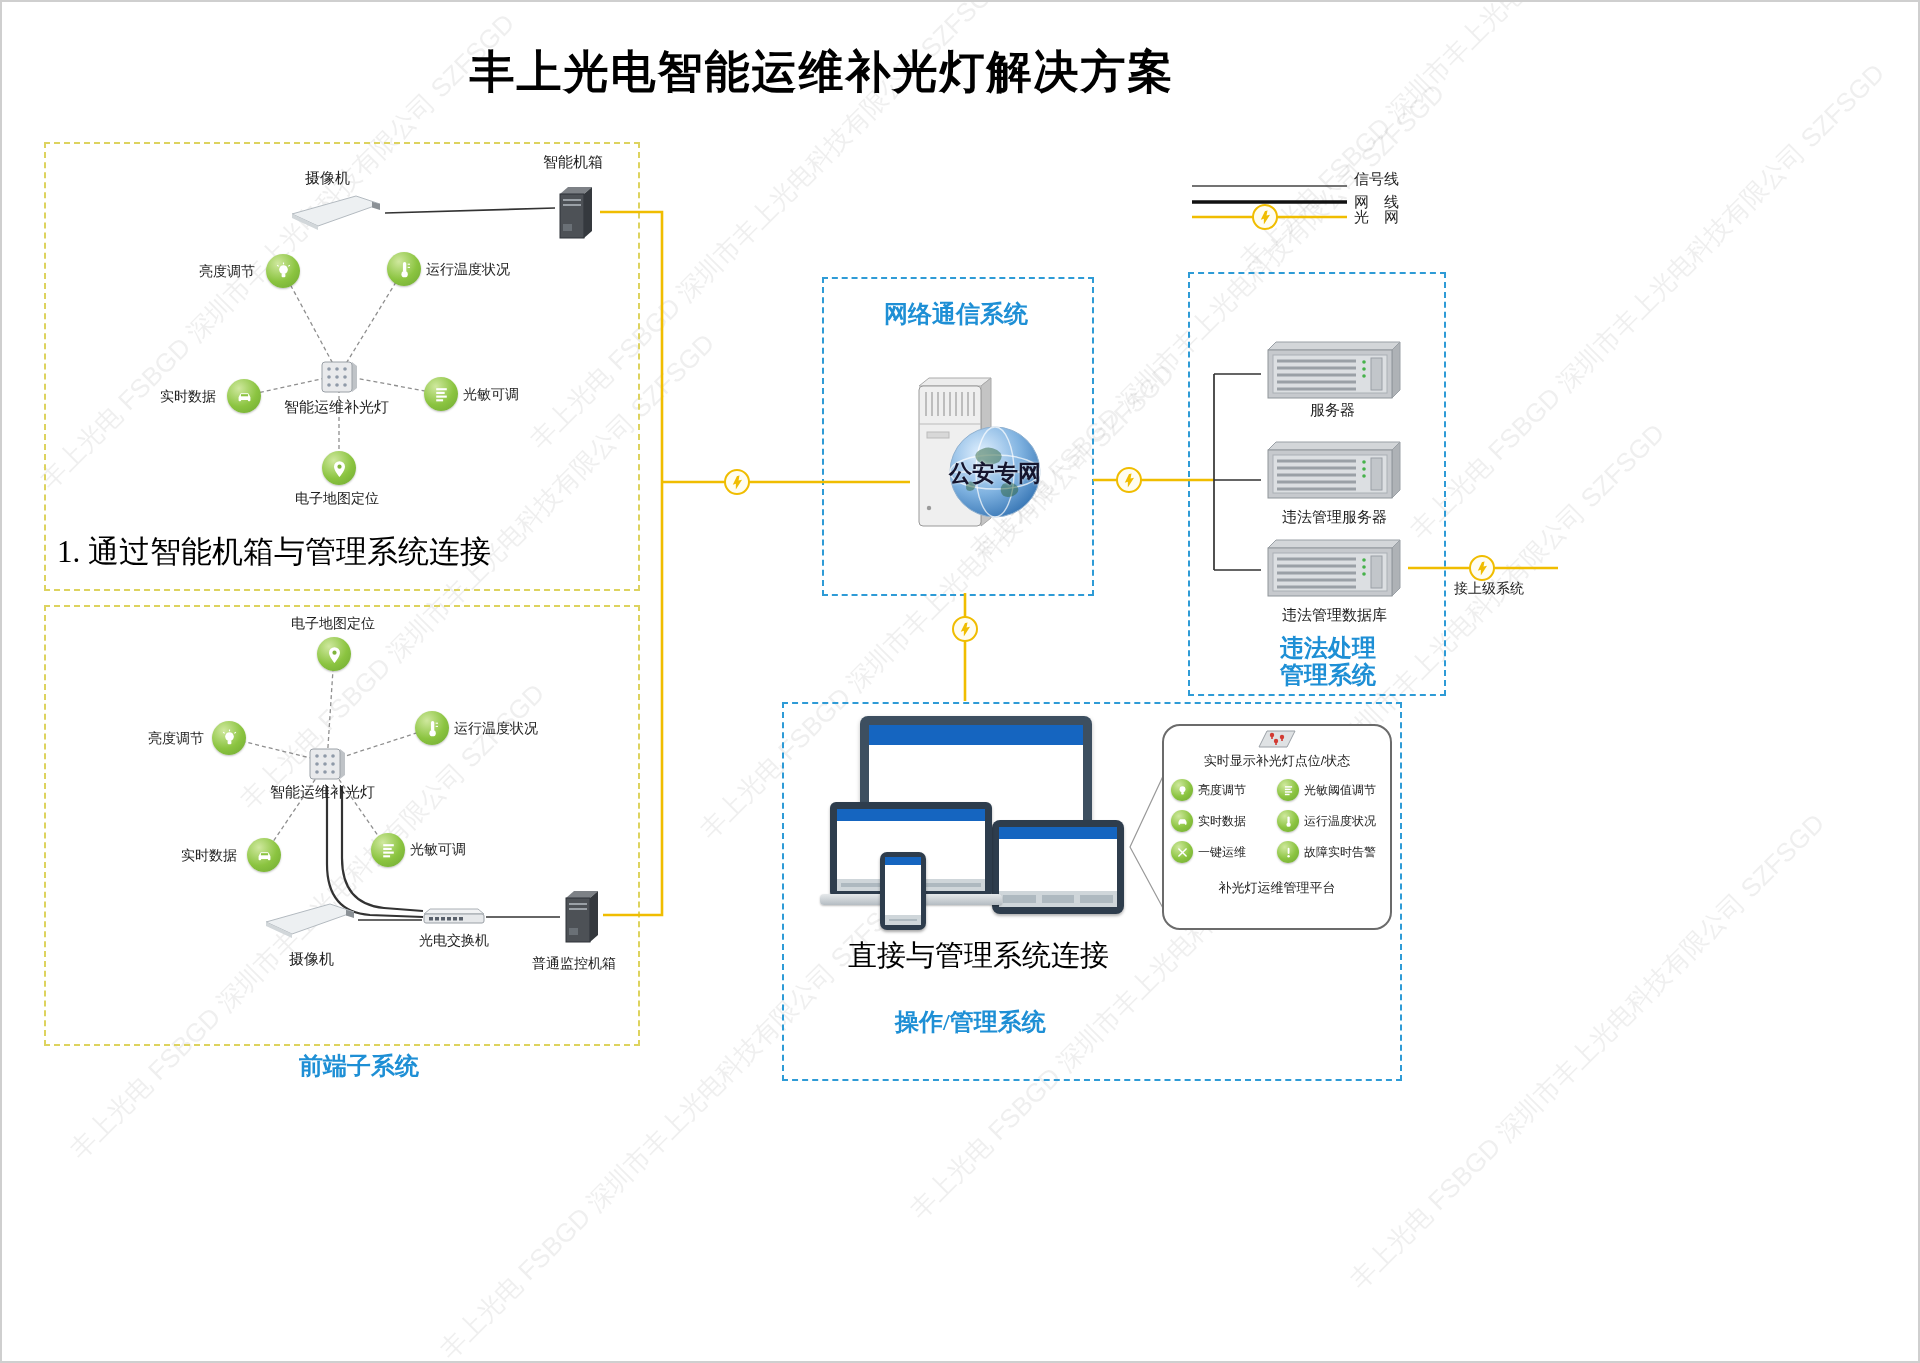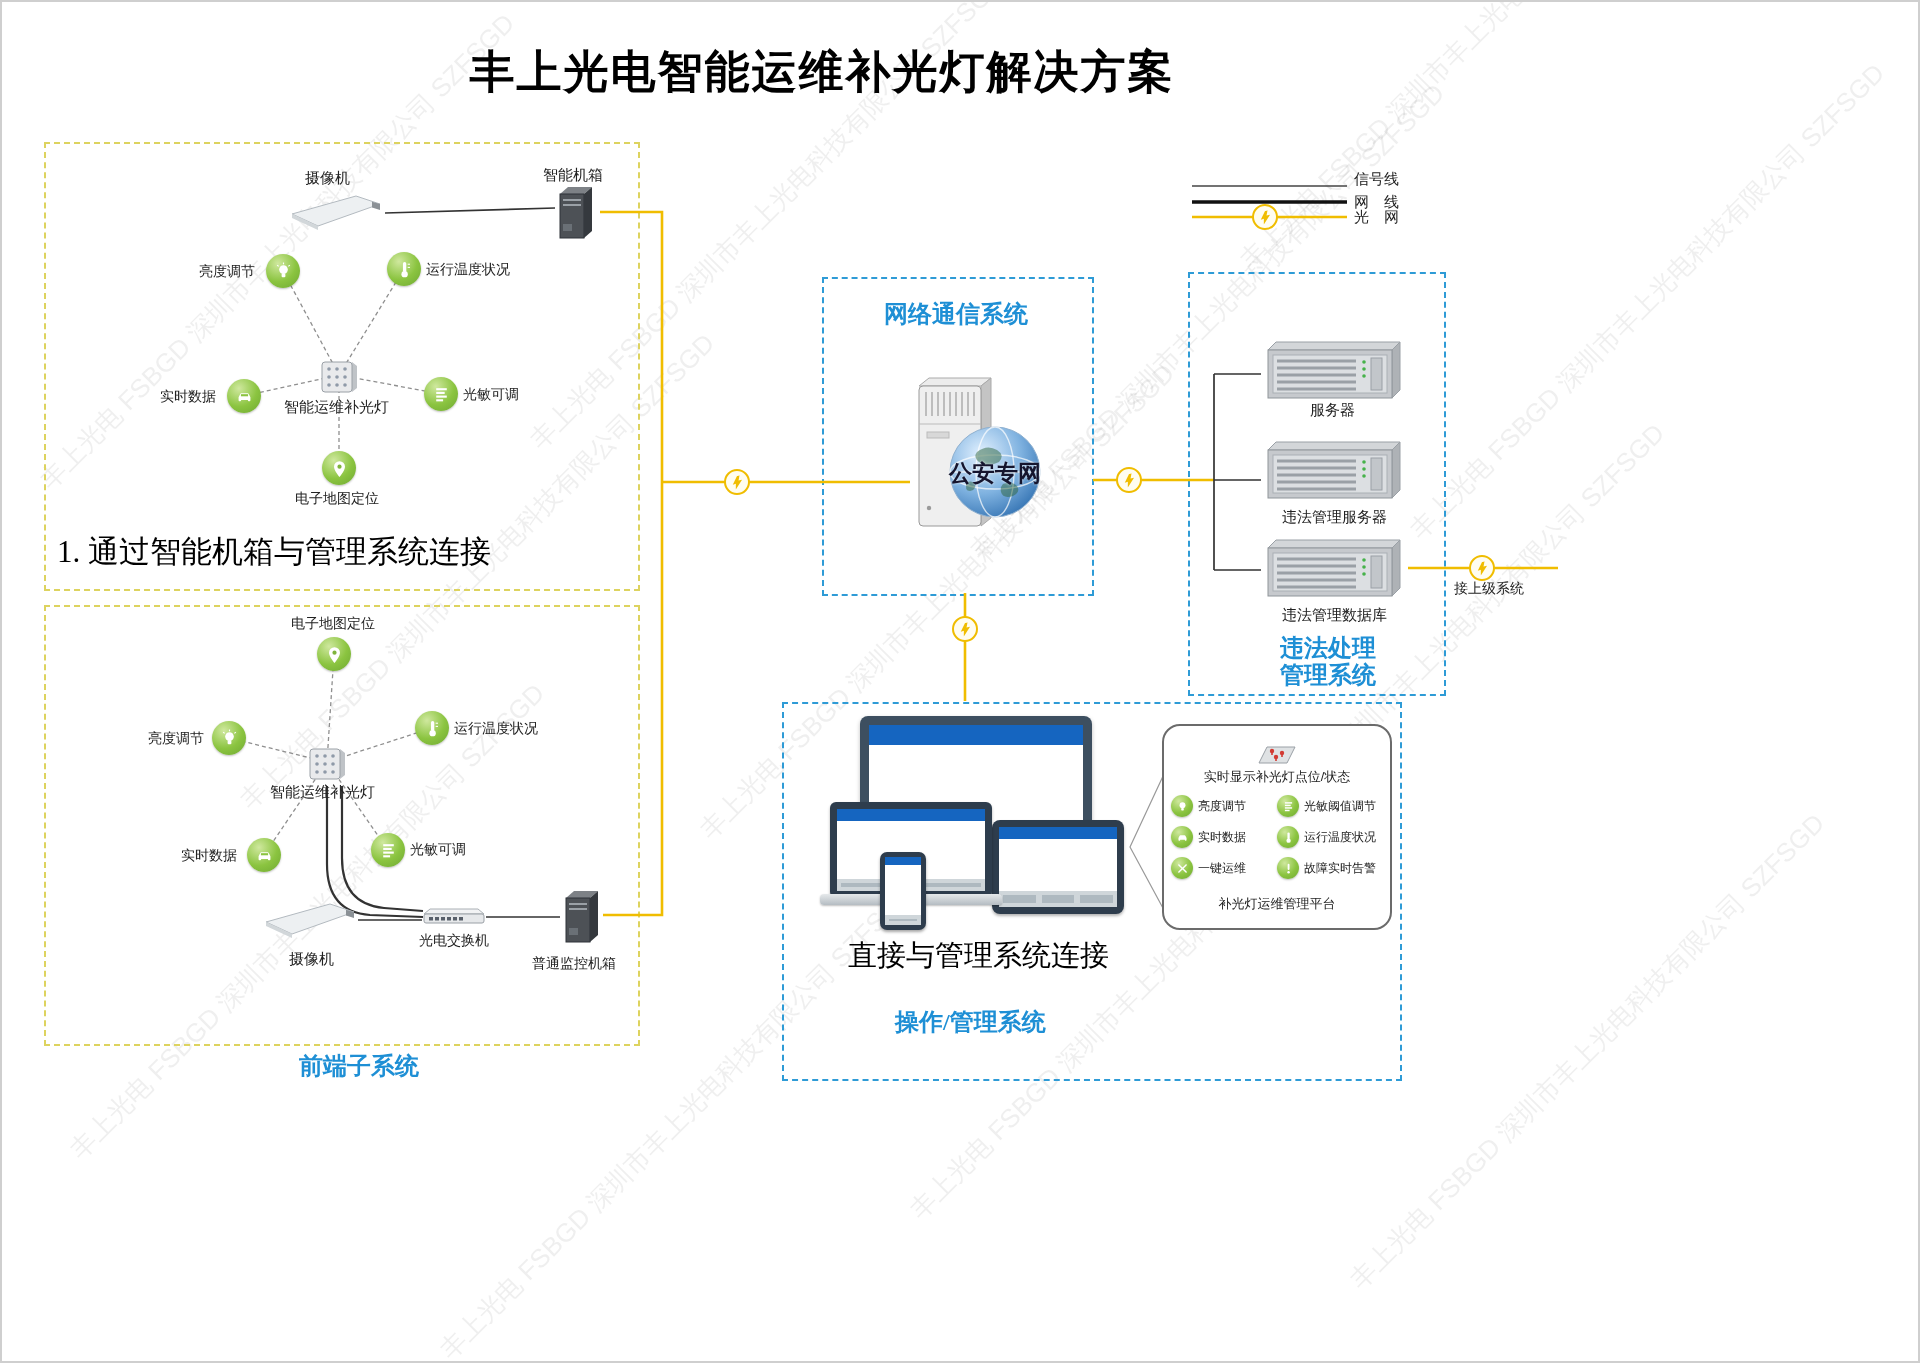--- a/index.html
+++ b/index.html
@@ -21,21 +21,21 @@
       background:radial-gradient(circle at 35% 28%, #cfe89e 0%, #8bc440 55%, #6ea832 100%);
       box-shadow:0 1px 2px rgba(0,0,0,.25);display:flex;align-items:center;justify-content:center;}
   .gcircle svg{width:19px;height:19px;}
   .gcircle.sm{position:static;width:22px;height:22px;flex:0 0 22px;}
   .gcircle.sm svg{width:13px;height:13px;}
   svg.overlay{position:absolute;left:0;top:0;pointer-events:none;}
   .bolt{position:absolute;width:26px;height:26px;border-radius:50%;border:2px solid #f0bd00;background:#fffdf0;
       box-sizing:border-box;display:flex;align-items:center;justify-content:center;}
   .bolt svg{width:13px;height:13px;transform:rotate(-14deg);}
   .panel{position:absolute;left:1160px;top:722px;width:230px;height:206px;border:2px solid #6b6b6b;border-radius:18px;
-      background:#fff;display:flex;flex-direction:column;align-items:center;padding:16px 8px 6px;box-sizing:border-box;}
+      background:#fff;display:flex;flex-direction:column;align-items:center;padding:0 8px 6px;box-sizing:border-box;}
   .panel .hdr{font-size:13px;color:#222;margin-top:2px;white-space:nowrap;}
   .panel .grid{display:grid;grid-template-columns:104px 106px;gap:9px 2px;margin-top:9px;}
   .feature{display:flex;align-items:center;gap:5px;font-size:12px;color:#222;white-space:nowrap;}
   .panel .ftr{margin-top:16px;font-size:13px;color:#222;}
   
   .monitor{position:absolute;left:858px;top:714px;width:232px;height:156px;background:#3d4f60;border-radius:8px;
       padding:9px;box-sizing:border-box;box-shadow:0 2px 4px rgba(0,0,0,.25);}
   .scr{width:100%;height:100%;background:#fff;position:relative;overflow:hidden;}
   .scr .bar{position:absolute;top:0;left:0;right:0;height:20px;background:#1565c0;}
   .scr .bar.thin{height:12px;}
@@ -123,21 +123,21 @@
   <span class="lbl" style="left:1352px;top:191px">网　线</span>
   <span class="lbl" style="left:1352px;top:206px">光　网</span>
 
   <span class="lbl" style="left:303px;top:167px">摄像机</span>
   <svg class="abs" style="left:288px;top:190px" width="96" height="42">
     <polygon points="2,22 66,4 90,12 28,34" fill="#edf0f2" stroke="#b3bac0"></polygon>
     <polygon points="2,22 28,34 28,38 2,26" fill="#d2d7da"></polygon>
     <polygon points="82,9.8 90,12 90,18 82,15.6" fill="#8b9196"></polygon>
   </svg>
 
-  <span class="lbl" style="left:541px;top:164px">智能机箱</span>
+  <span class="lbl" style="left:541px;top:151px">智能机箱</span>
   <svg class="abs" style="left:552px;top:182px" width="42" height="58">
     <polygon points="6,10 14,3 38,3 30,10" fill="#7d8186"></polygon>
     <rect x="6" y="10" width="24" height="44" fill="#4d5156" stroke="#2f3338"></rect>
     <polygon points="30,10 38,3 38,47 30,54" fill="#35393e"></polygon>
     <g fill="#9aa0a6">
         <rect x="9" y="15" width="18" height="2"></rect>
         <rect x="9" y="20" width="18" height="2"></rect>
       </g>
     <rect x="9" y="40" width="9" height="7" fill="#6a7076"></rect>
   </svg>

